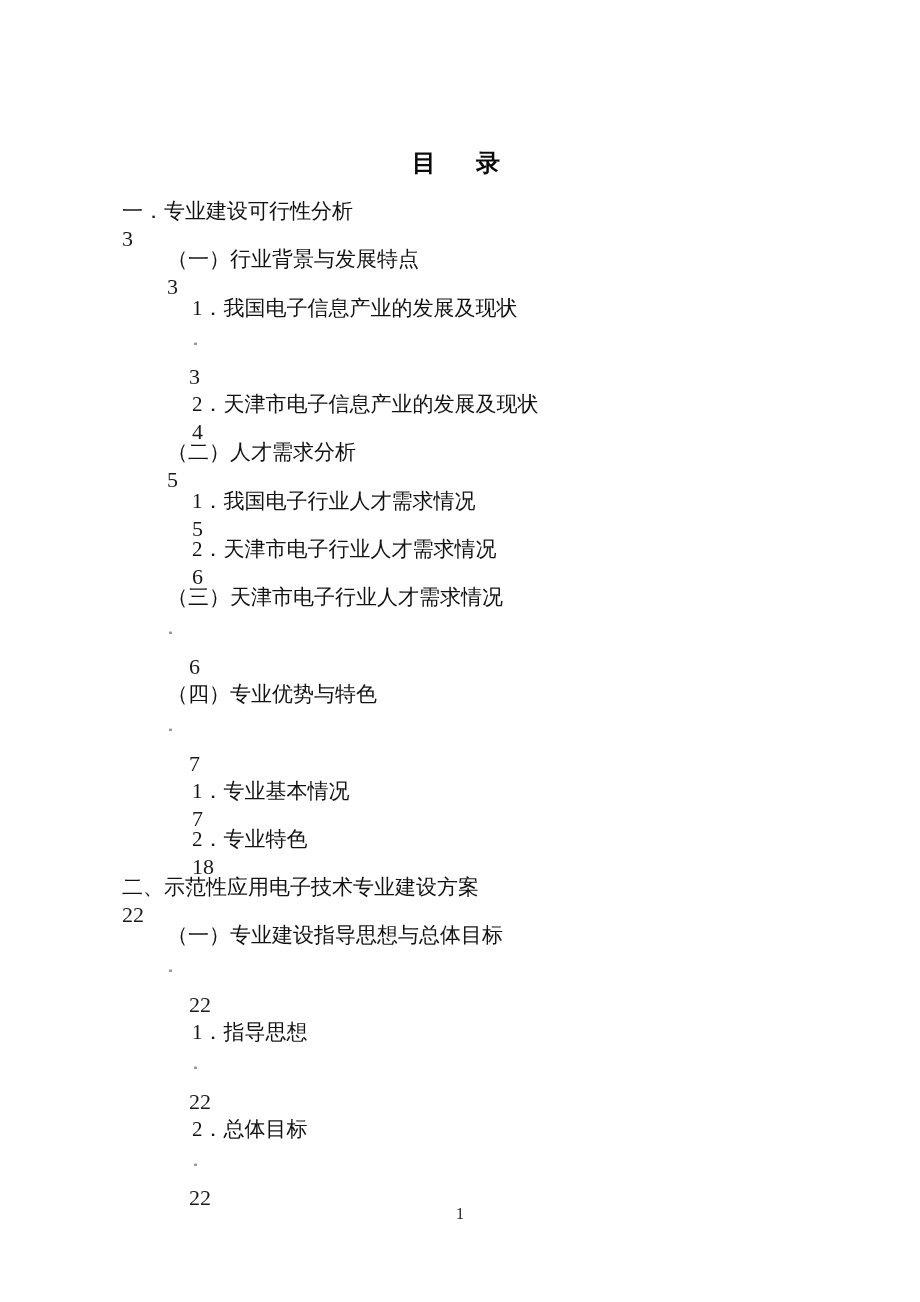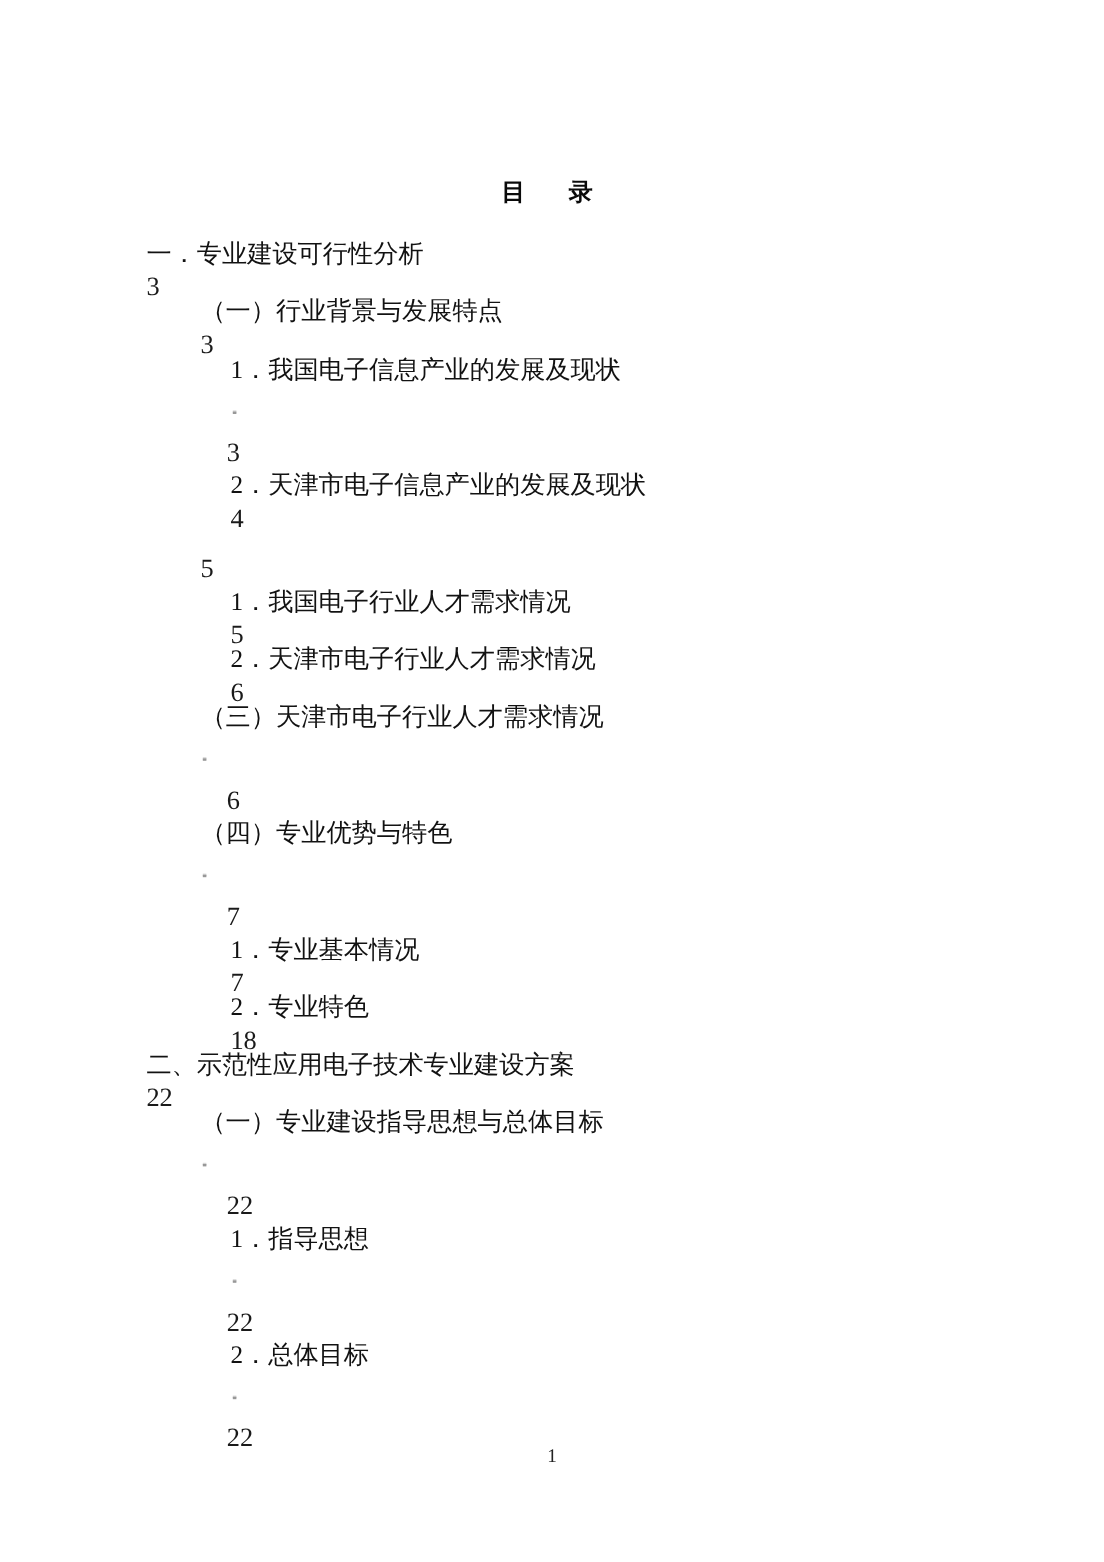--- a/index.html
+++ b/index.html
@@ -15,21 +15,21 @@
     overflow: hidden;
     font-family: "Liberation Serif", "DejaVu Serif", serif;
     color: #111111;
   }
   .doc-title {
     position: absolute;
     top: 147px;
     left: 0;
     width: 920px;
     text-align: center;
-    font-size: 20px;
+    font-size: 24px;
     font-weight: bold;
     letter-spacing: 8px;
     color: #0a0a0a;
   }
   .toc {
     position: absolute;
     top: 197px;
     left: 122px;
     width: 680px;
   }
@@ -120,20 +120,21 @@
       <div class="toc-row cont">
         <span class="leader"></span>
         <span class="page-num">3</span>
       </div>
       <div class="toc-row lv3">
         <span class="entry-text">2．天津市电子信息产业的发展及现状</span>
         <span class="leader"></span>
         <span class="page-num">4</span>
       </div>
       <div class="toc-row lv2">
+        <span class="entry-text">（二）人才需求分析</span>
         <span class="leader"></span>
         <span class="page-num">5</span>
       </div>
       <div class="toc-row lv3">
         <span class="entry-text">1．我国电子行业人才需求情况</span>
         <span class="leader"></span>
         <span class="page-num">5</span>
       </div>
       <div class="toc-row lv3">
         <span class="entry-text">2．天津市电子行业人才需求情况</span>

